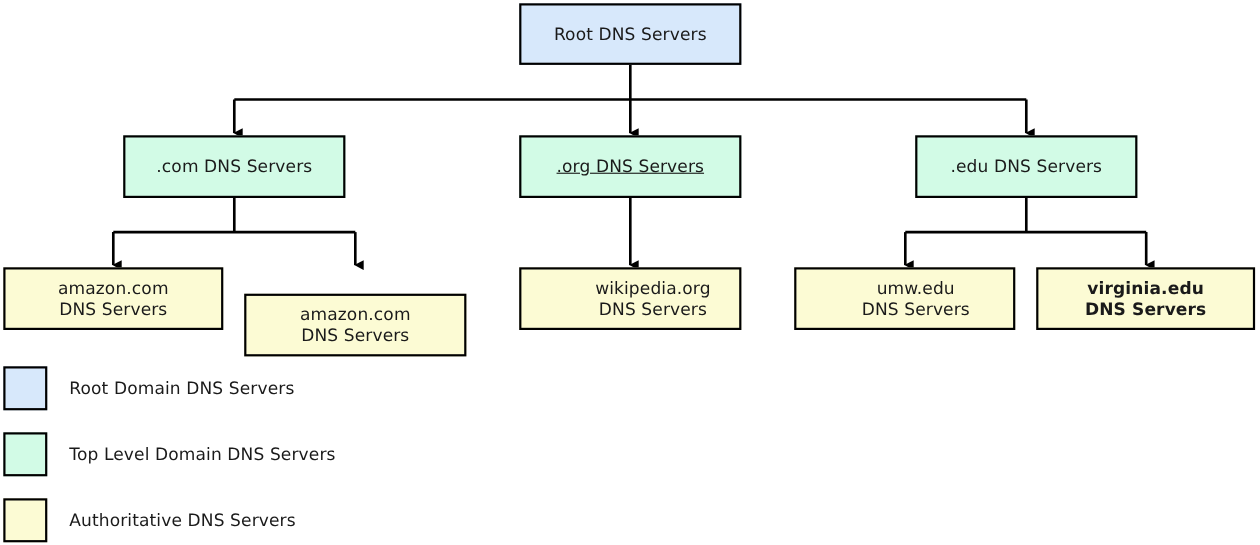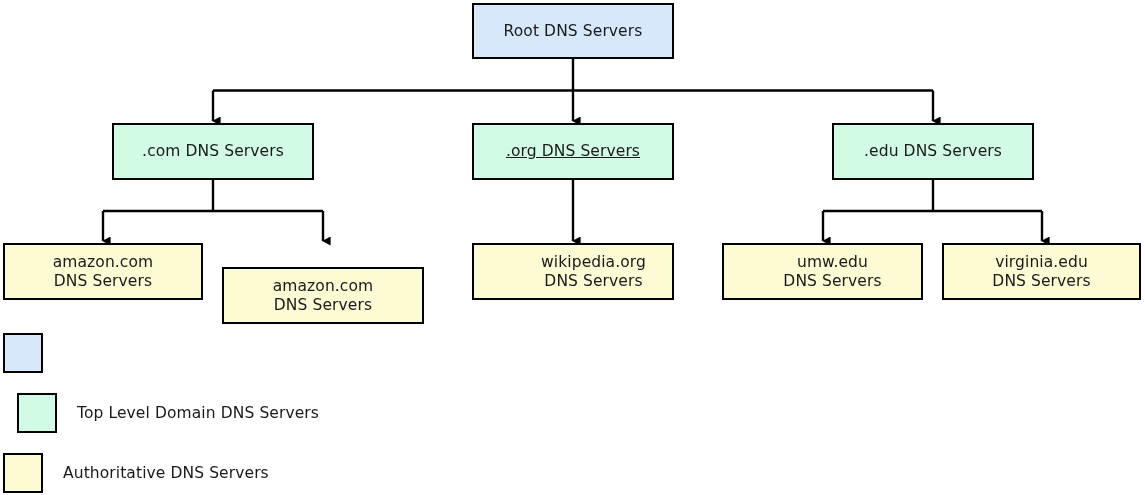--- a/index.html
+++ b/index.html
@@ -125,30 +125,31 @@
 DNS Servers</span>
   </div>
   <div class="node node-auth" style="left:471px; top:243px; width:202px; height:57px;padding-left:41px;">
     <span>wikipedia.org
 DNS Servers</span>
   </div>
   <div class="node node-auth" style="left:721px; top:243px; width:201px; height:57px;padding-left:20px;">
     <span>umw.edu
 DNS Servers</span>
   </div>
-  <div class="node node-auth" style="left:941px; top:243px; width:199px; height:57px;">
+  <div class="node node-auth" style="left:941px; top:243px; width:199px; height:57px;font-weight:bold;">
     <span>virginia.edu
 DNS Servers</span>
   </div>
 
   <div class="legend-row" style="left:2px; top:333px;">
     <div class="legend-swatch" style="background:#d7e8fb;"></div>
+    <div class="legend-label">Root Domain DNS Servers</div>
   </div>
 
-  <div class="legend-row" style="left:2px; top:393px;margin-left:14px;">
+  <div class="legend-row" style="left:2px; top:393px;">
     <div class="legend-swatch" style="background:#d2fbe6;"></div>
     <div class="legend-label">Top Level Domain DNS Servers</div>
   </div>
 
   <div class="legend-row" style="left:2px; top:453px;text-align:center;">
     <div class="legend-swatch" style="background:#fcfbd4;"></div>
     <div class="legend-label">Authoritative DNS Servers</div>
   </div>
 
 </div>

